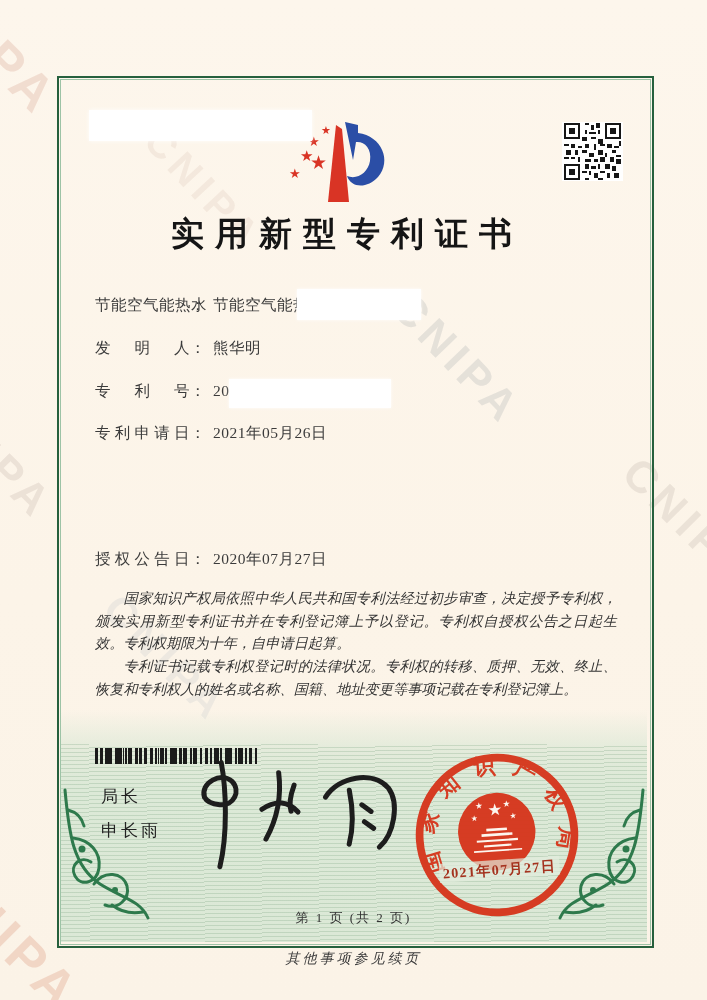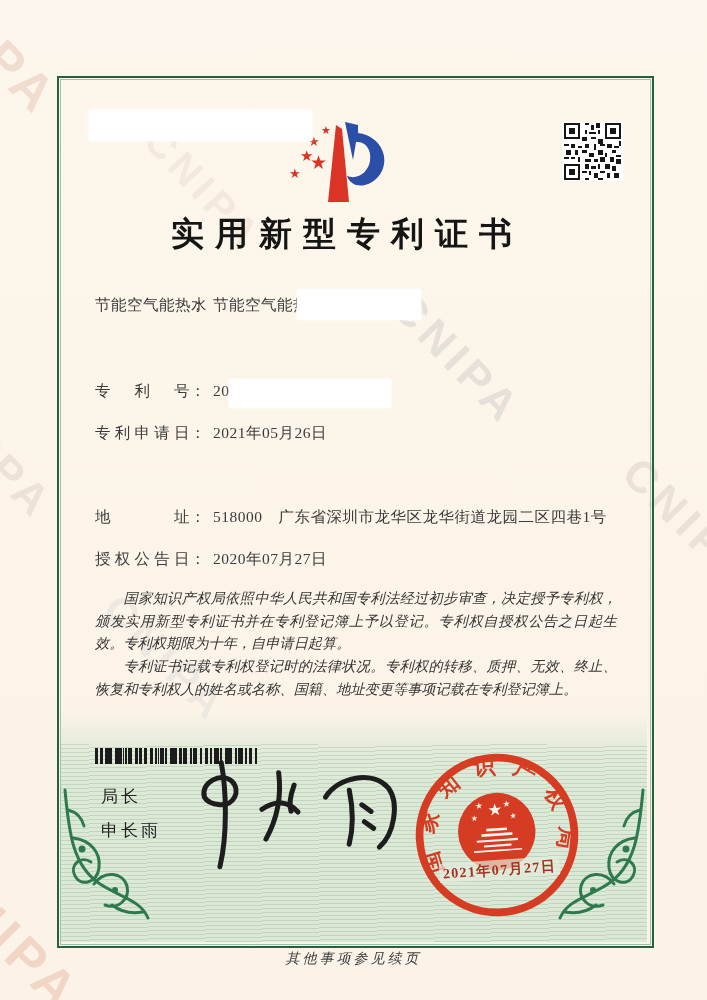--- a/index.html
+++ b/index.html
@@ -173,28 +173,28 @@
       <rect x="9" y="24" width="2" height="1"></rect>
         <rect x="15" y="24" width="2" height="1"></rect>
     </g>
   </svg>
 
   <div class="title">实用新型专利证书</div>
 
   <div class="frow" style="top:295px">
     <span class="flabel">节能空气能热水</span><span>：</span><span class="fvalue">节能空气能热水</span>
   </div>
+  <div class="frow" style="top:338px">
+    <span class="flabel">发明人</span><span>：</span><span class="fvalue">熊华明</span>
+  </div>
   <div class="frow" style="top:381px">
     <span class="flabel">专利号</span><span>：</span><span class="fvalue">2021</span>
   </div>
   <div class="frow" style="top:423px">
     <span class="flabel">专利申请日</span><span>：</span><span class="fvalue">2021年05月26日</span>
-  </div>
-  <div class="frow" style="top:507px">
-    <span class="flabel">地址</span><span>：</span><span class="fvalue">518000　广东省深圳市龙华区龙华街道龙园二区四巷1号</span>
   </div>
   <div class="frow" style="top:549px">
     <span class="flabel">授权公告日</span><span>：</span><span class="fvalue">2020年07月27日</span>
   </div>
 
   <div class="redact r1"></div>
   <div class="redact r2"></div>
 
   <div class="paras">
     <p>国家知识产权局依照中华人民共和国专利法经过初步审查，决定授予专利权，颁发实用新型专利证书并在专利登记簿上予以登记。专利权自授权公告之日起生效。专利权期限为十年，自申请日起算。</p>
@@ -242,16 +242,17 @@
         <rect x="82" y="98" width="36" height="3"></rect>
         <rect x="76" y="105" width="48" height="2.5"></rect>
         <rect x="84" y="111" width="32" height="2.5"></rect>
         <rect x="72" y="117" width="56" height="2"></rect>
       </g>
     </g>
     <rect x="30" y="129" width="140" height="22" fill="#e2ecdd" opacity="0.7"></rect>
     <text x="100" y="146" text-anchor="middle" font-size="16.5" font-weight="bold" fill="#a32c18" letter-spacing="1.5" font-family="'Liberation Serif','DejaVu Serif',serif">2021年07月27日</text>
   </svg>
 
+  <div class="pageno">第 1 页 (共 2 页)</div>
 
   <div class="contnote">其他事项参见续页</div>
 
 </div>
 
 </body></html>

